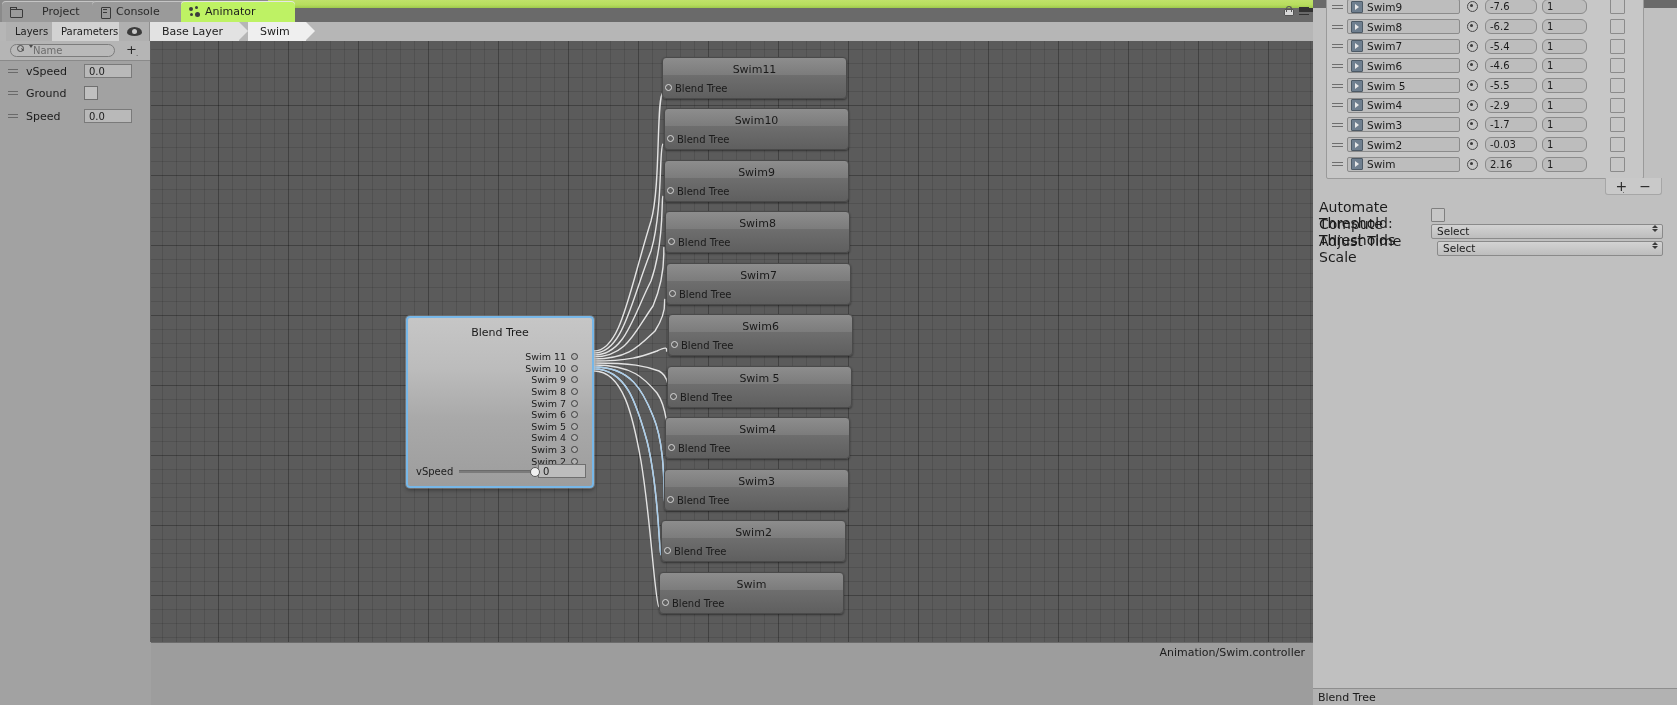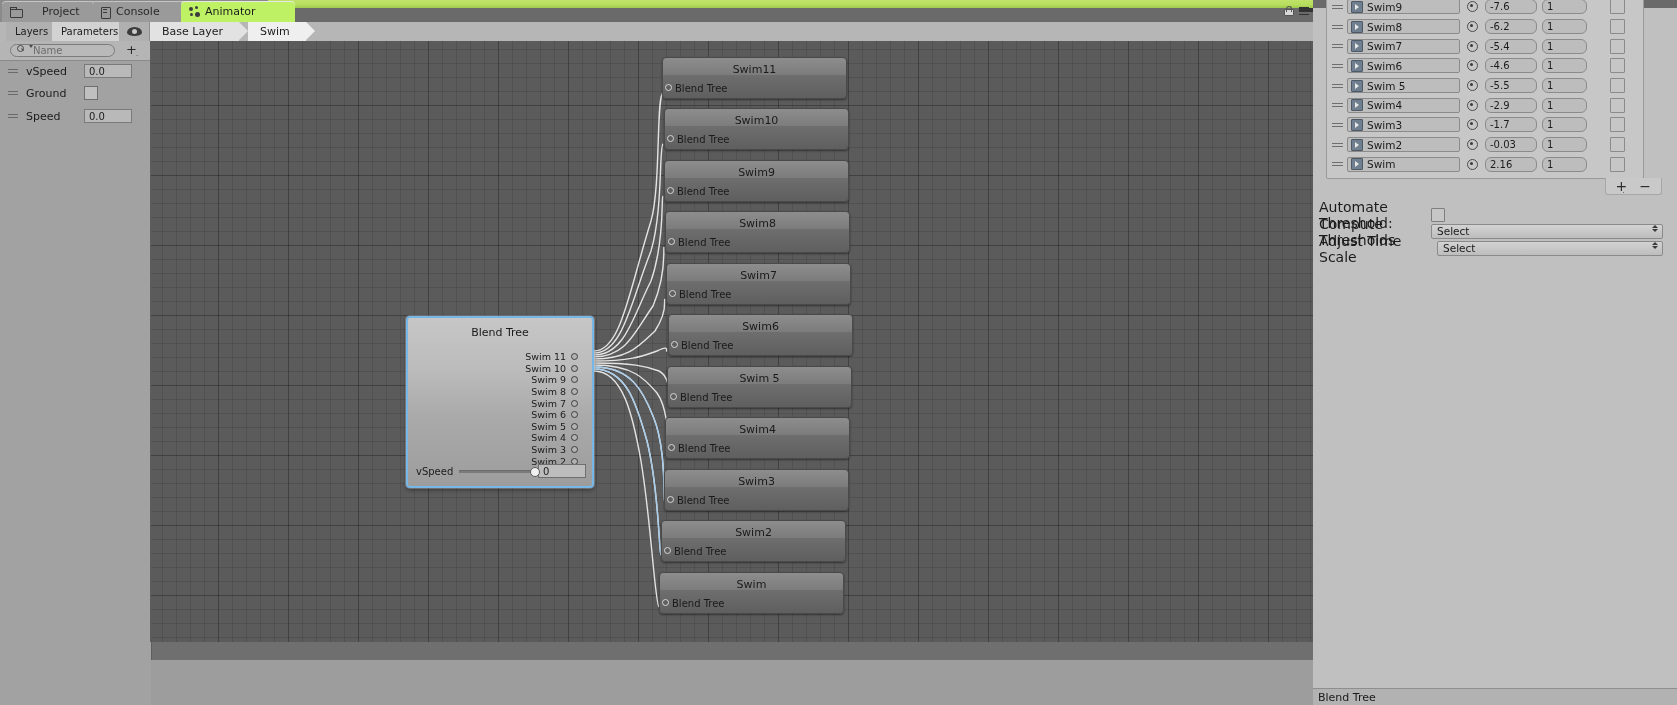--- a/index.html
+++ b/index.html
@@ -419,20 +419,23 @@
         <span class="slider">
           <span class="track"></span>
           <span class="knob" id="bt-knob" style="left: 97%;"></span>
         </span>
         <span class="val">0</span>
       </div>
     </div>
   </div>
 
   <div class="leftfill"></div>
+  <div class="canvasstatus">
+    <span class="txt">Animation/Swim.controller</span>
+  </div>
   <div class="canvasfill"></div>
 
   <div class="right">
     <div class="right-top"></div>
 
     <div class="rlist">
       <div class="rrow">
         <span class="rgrip">
             <span></span>
             <span></span>

